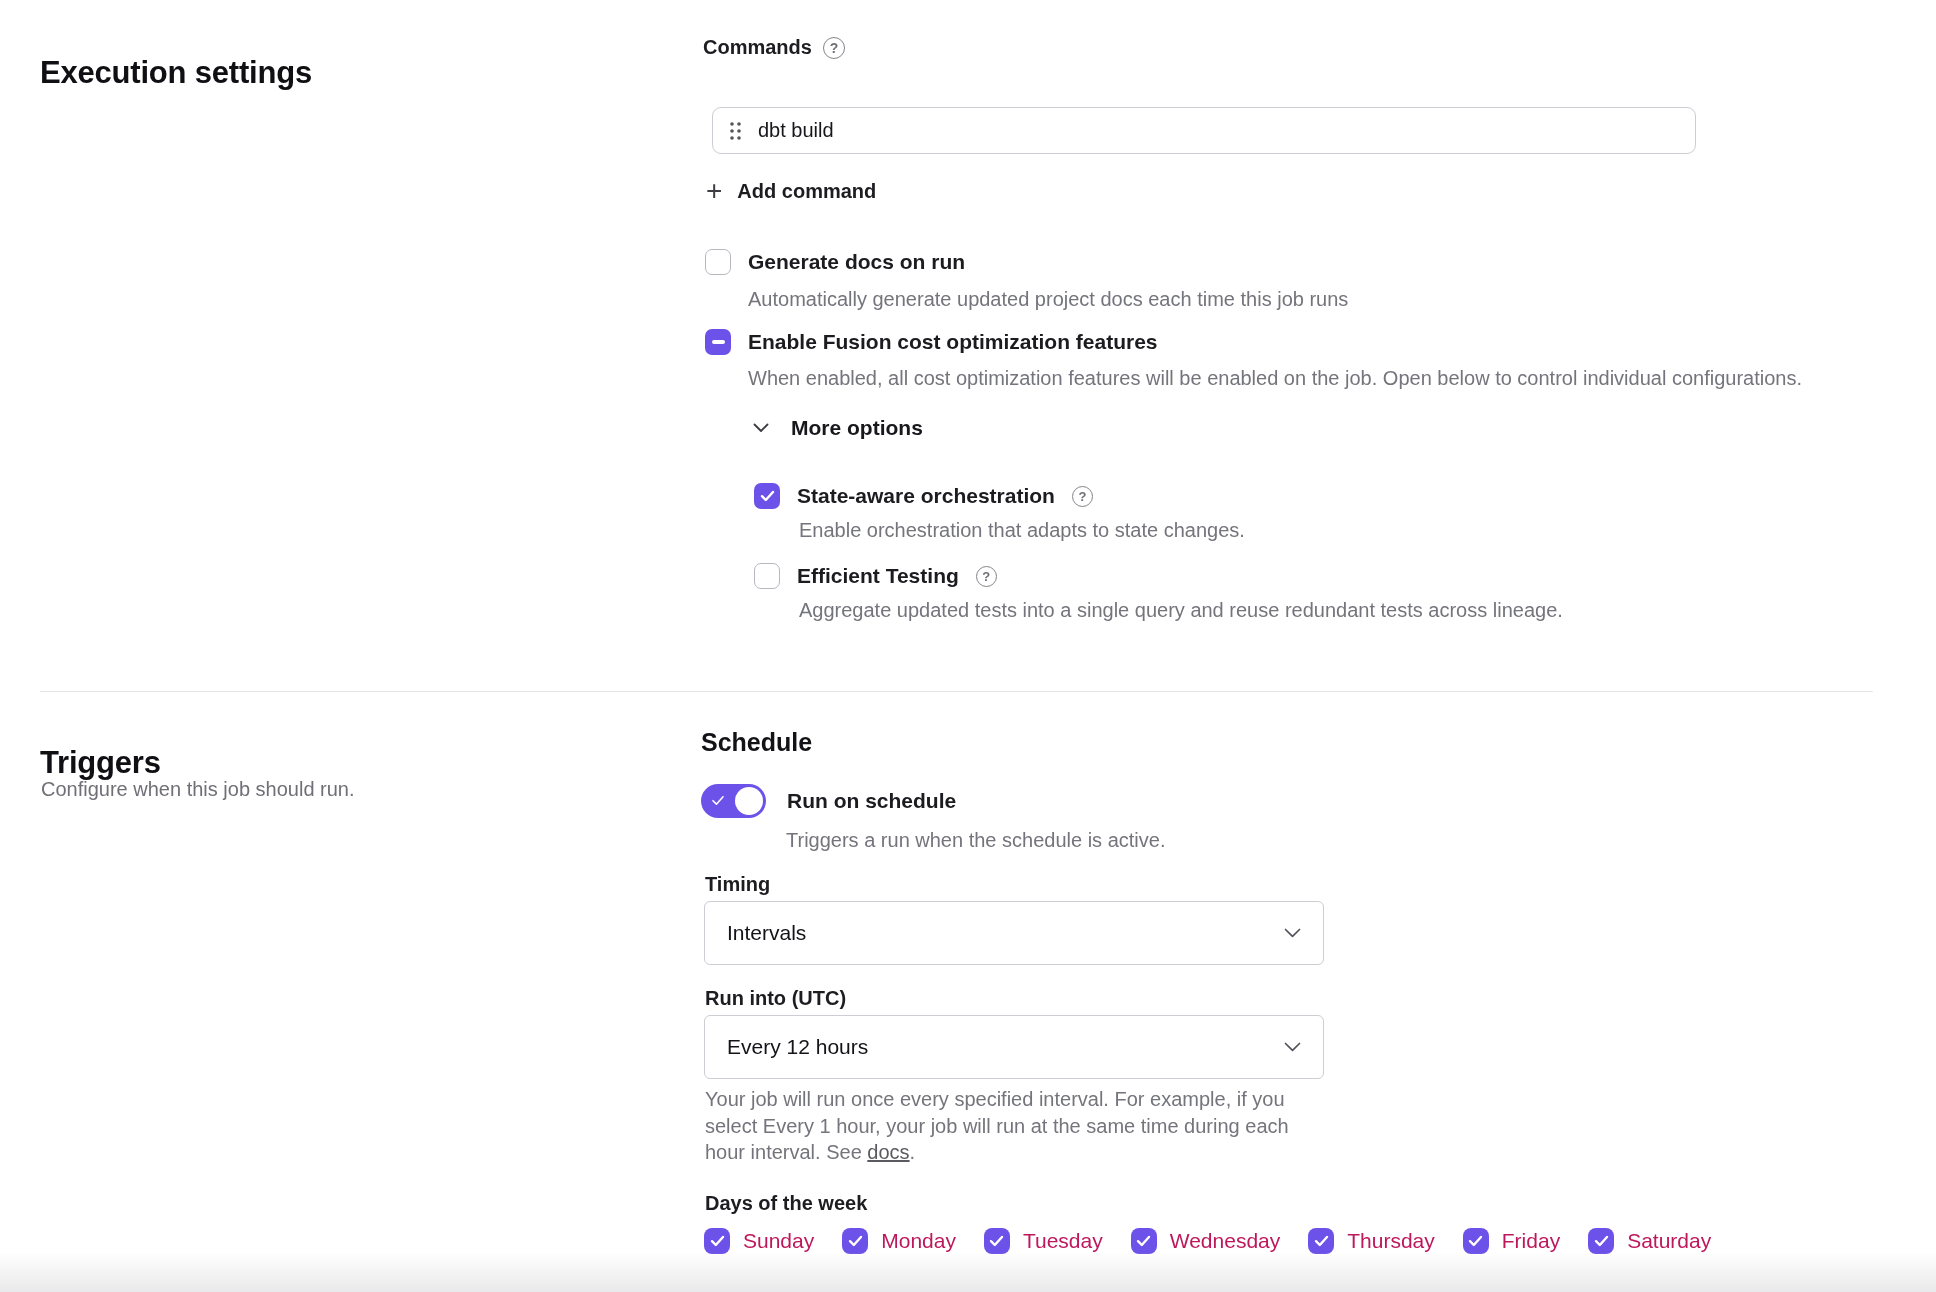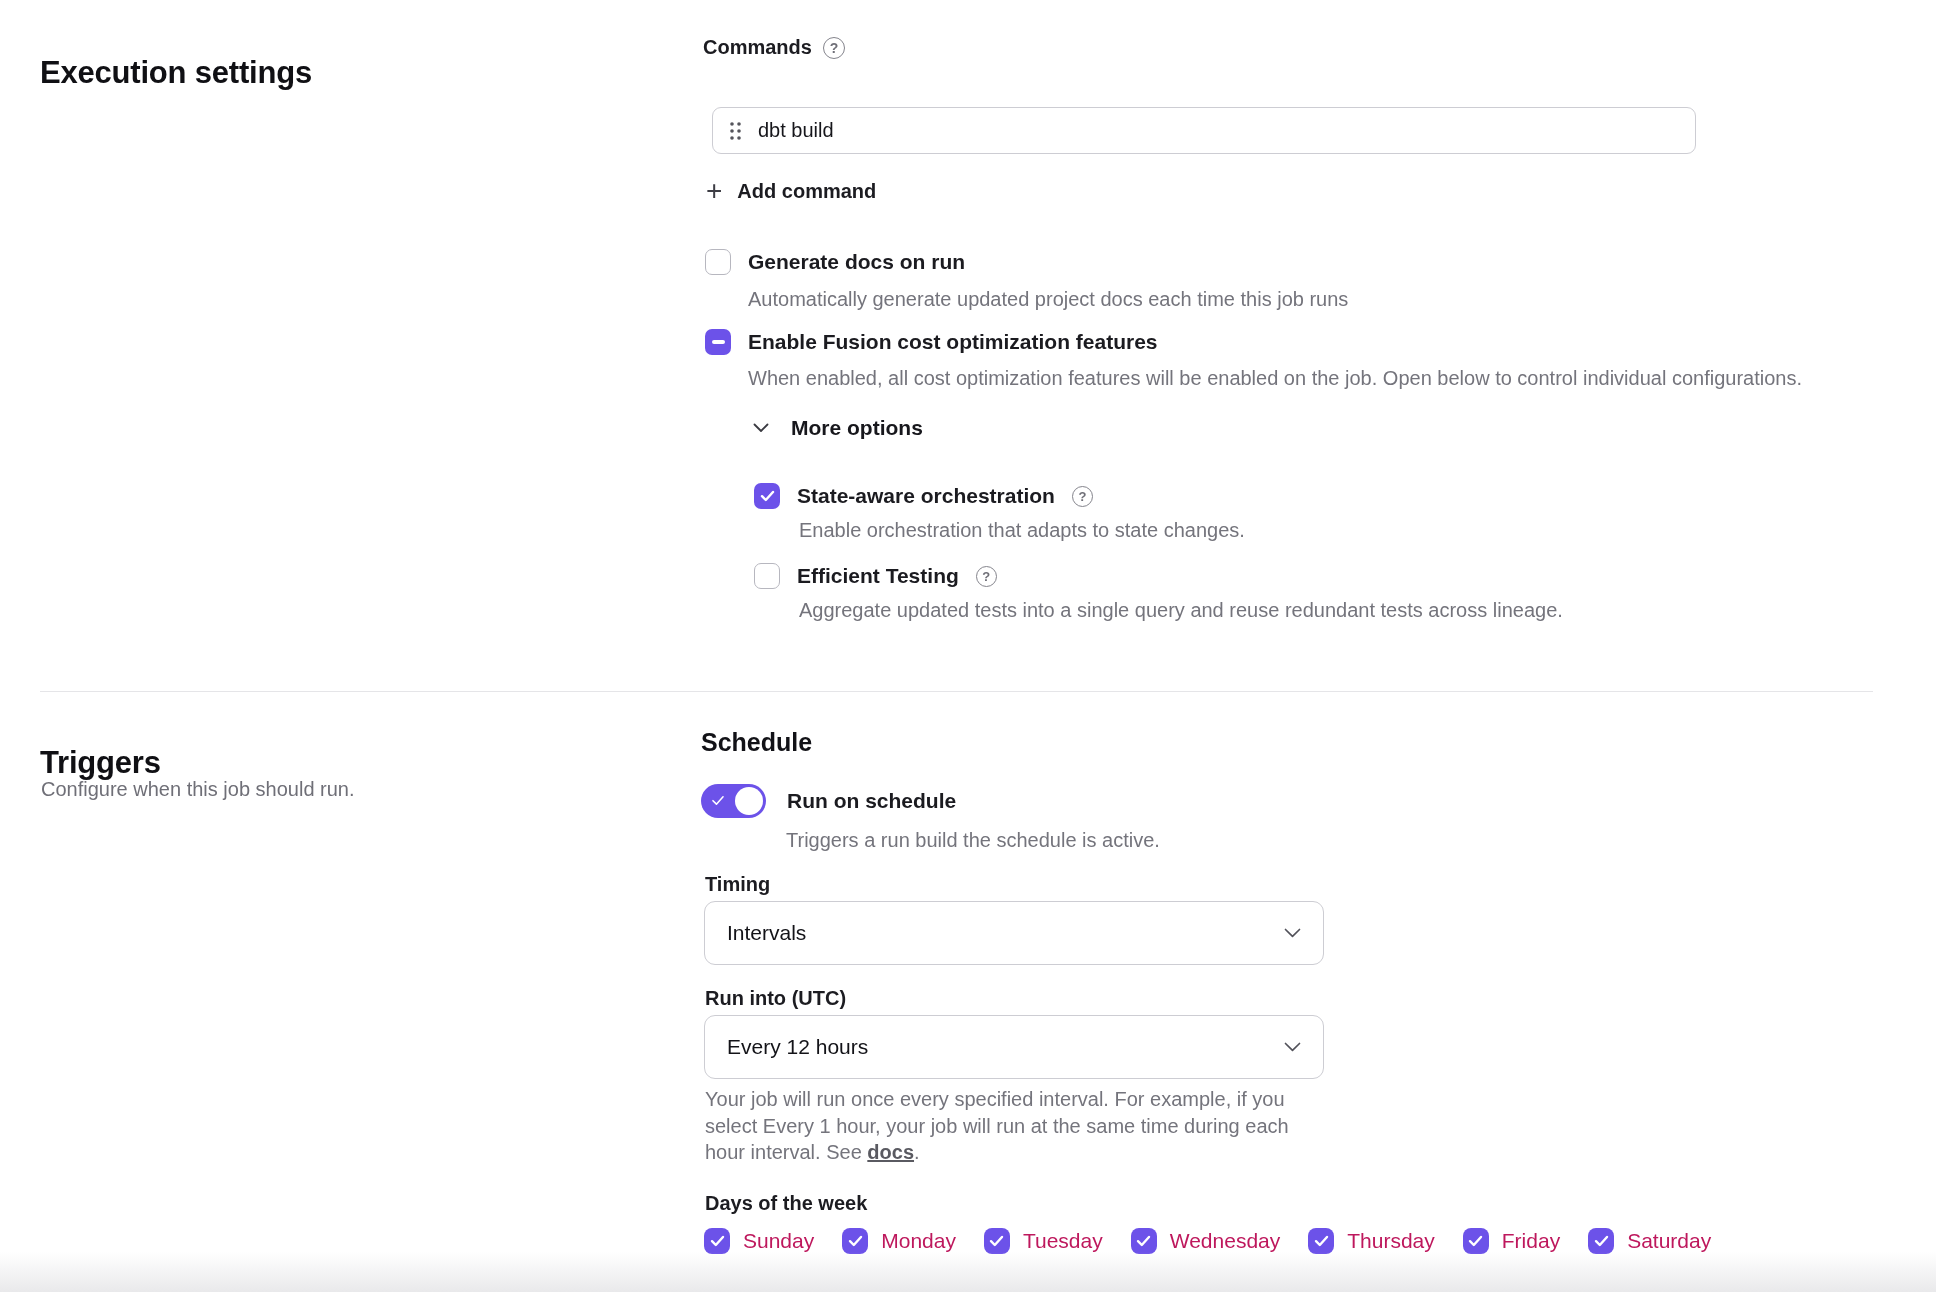--- a/index.html
+++ b/index.html
@@ -66,29 +66,29 @@
 
   
   #toggle-row{left:701px;top:784px;display:flex;align-items:center;gap:21px;}
   .toggle{width:65px;height:34px;border-radius:17px;background:#6C52E9;position:relative;
     flex:0 0 auto;cursor:pointer;}
   .toggle .knob{position:absolute;right:3px;top:3px;width:28px;height:28px;border-radius:50%;background:#fff;}
   .toggle svg{position:absolute;left:10px;top:11px;}
   #toggle-desc{left:786px;top:829px;}
 
   
-  .dd{width:620px;height:64px;border:1px solid #cdcdd3;border-radius:11px;display:flex;
+  .dd{width:620px;height:64px;border:1px solid #cdcdd3;border-radius:6px;display:flex;
     align-items:center;justify-content:space-between;padding:8px 22px;box-sizing:border-box;
     background:#fff;cursor:pointer;}
   .dd-value{font-size:21px;font-weight:500;color:#131318;}
   #dd-timing{left:704px;top:901px;}
   #dd-runevery{left:704px;top:1015px;}
 
   #interval-help{left:705px;top:1086px;width:612px;font-size:20px;color:#74747c;line-height:26.5px;}
-  #interval-help a{color:#5a5a61;font-weight:700;text-decoration:underline;cursor:pointer;text-align:right;}
+  #interval-help a{color:#5a5a61;font-weight:400;text-decoration:underline;cursor:pointer;text-align:right;}
 
   
   #days-row{left:704px;top:1228px;display:flex;align-items:center;gap:28px;}
   .day{display:flex;align-items:center;gap:13px;cursor:pointer;}
   .day .cb{border-radius:8px;}
   .day-label{font-size:21px;font-weight:500;color:#be185d;}
 
   #bottom-fade{left:0;bottom:0;width:100%;height:40px;
     background:linear-gradient(180deg,rgba(234,234,236,0) 0%,#e9e9eb 100%);}
 </style>
@@ -175,21 +175,21 @@
 
   <div class="abs" id="toggle-row">
     <span class="toggle">
       <svg width="14" height="11" viewBox="0 0 15 12">
         <path d="M2 6.2 L5.8 10 L13 2" fill="none" stroke="#fff" stroke-width="1.7" stroke-linecap="round" stroke-linejoin="round"></path>
       </svg>
       <span class="knob"></span>
     </span>
     <span class="cb-label">Run on schedule</span>
   </div>
-  <div class="abs desc" id="toggle-desc">Triggers a run build the schedule is active.</div>
+  <div class="abs desc" id="toggle-desc">Triggers a run when the schedule is active.</div>
 
   <div class="abs field-label" id="timing-label">Timing</div>
   <div class="abs dd" id="dd-timing">
     <span class="dd-value">Intervals</span>
     <span style="display:flex;">
       <svg width="17" height="10" viewBox="0 0 17 10">
         <path d="M1.5 1.5 L8.5 8.3 L15.5 1.5" fill="none" stroke="#52525a" stroke-width="1.7" stroke-linecap="round" stroke-linejoin="round"></path>
       </svg>
     </span>
   </div>

